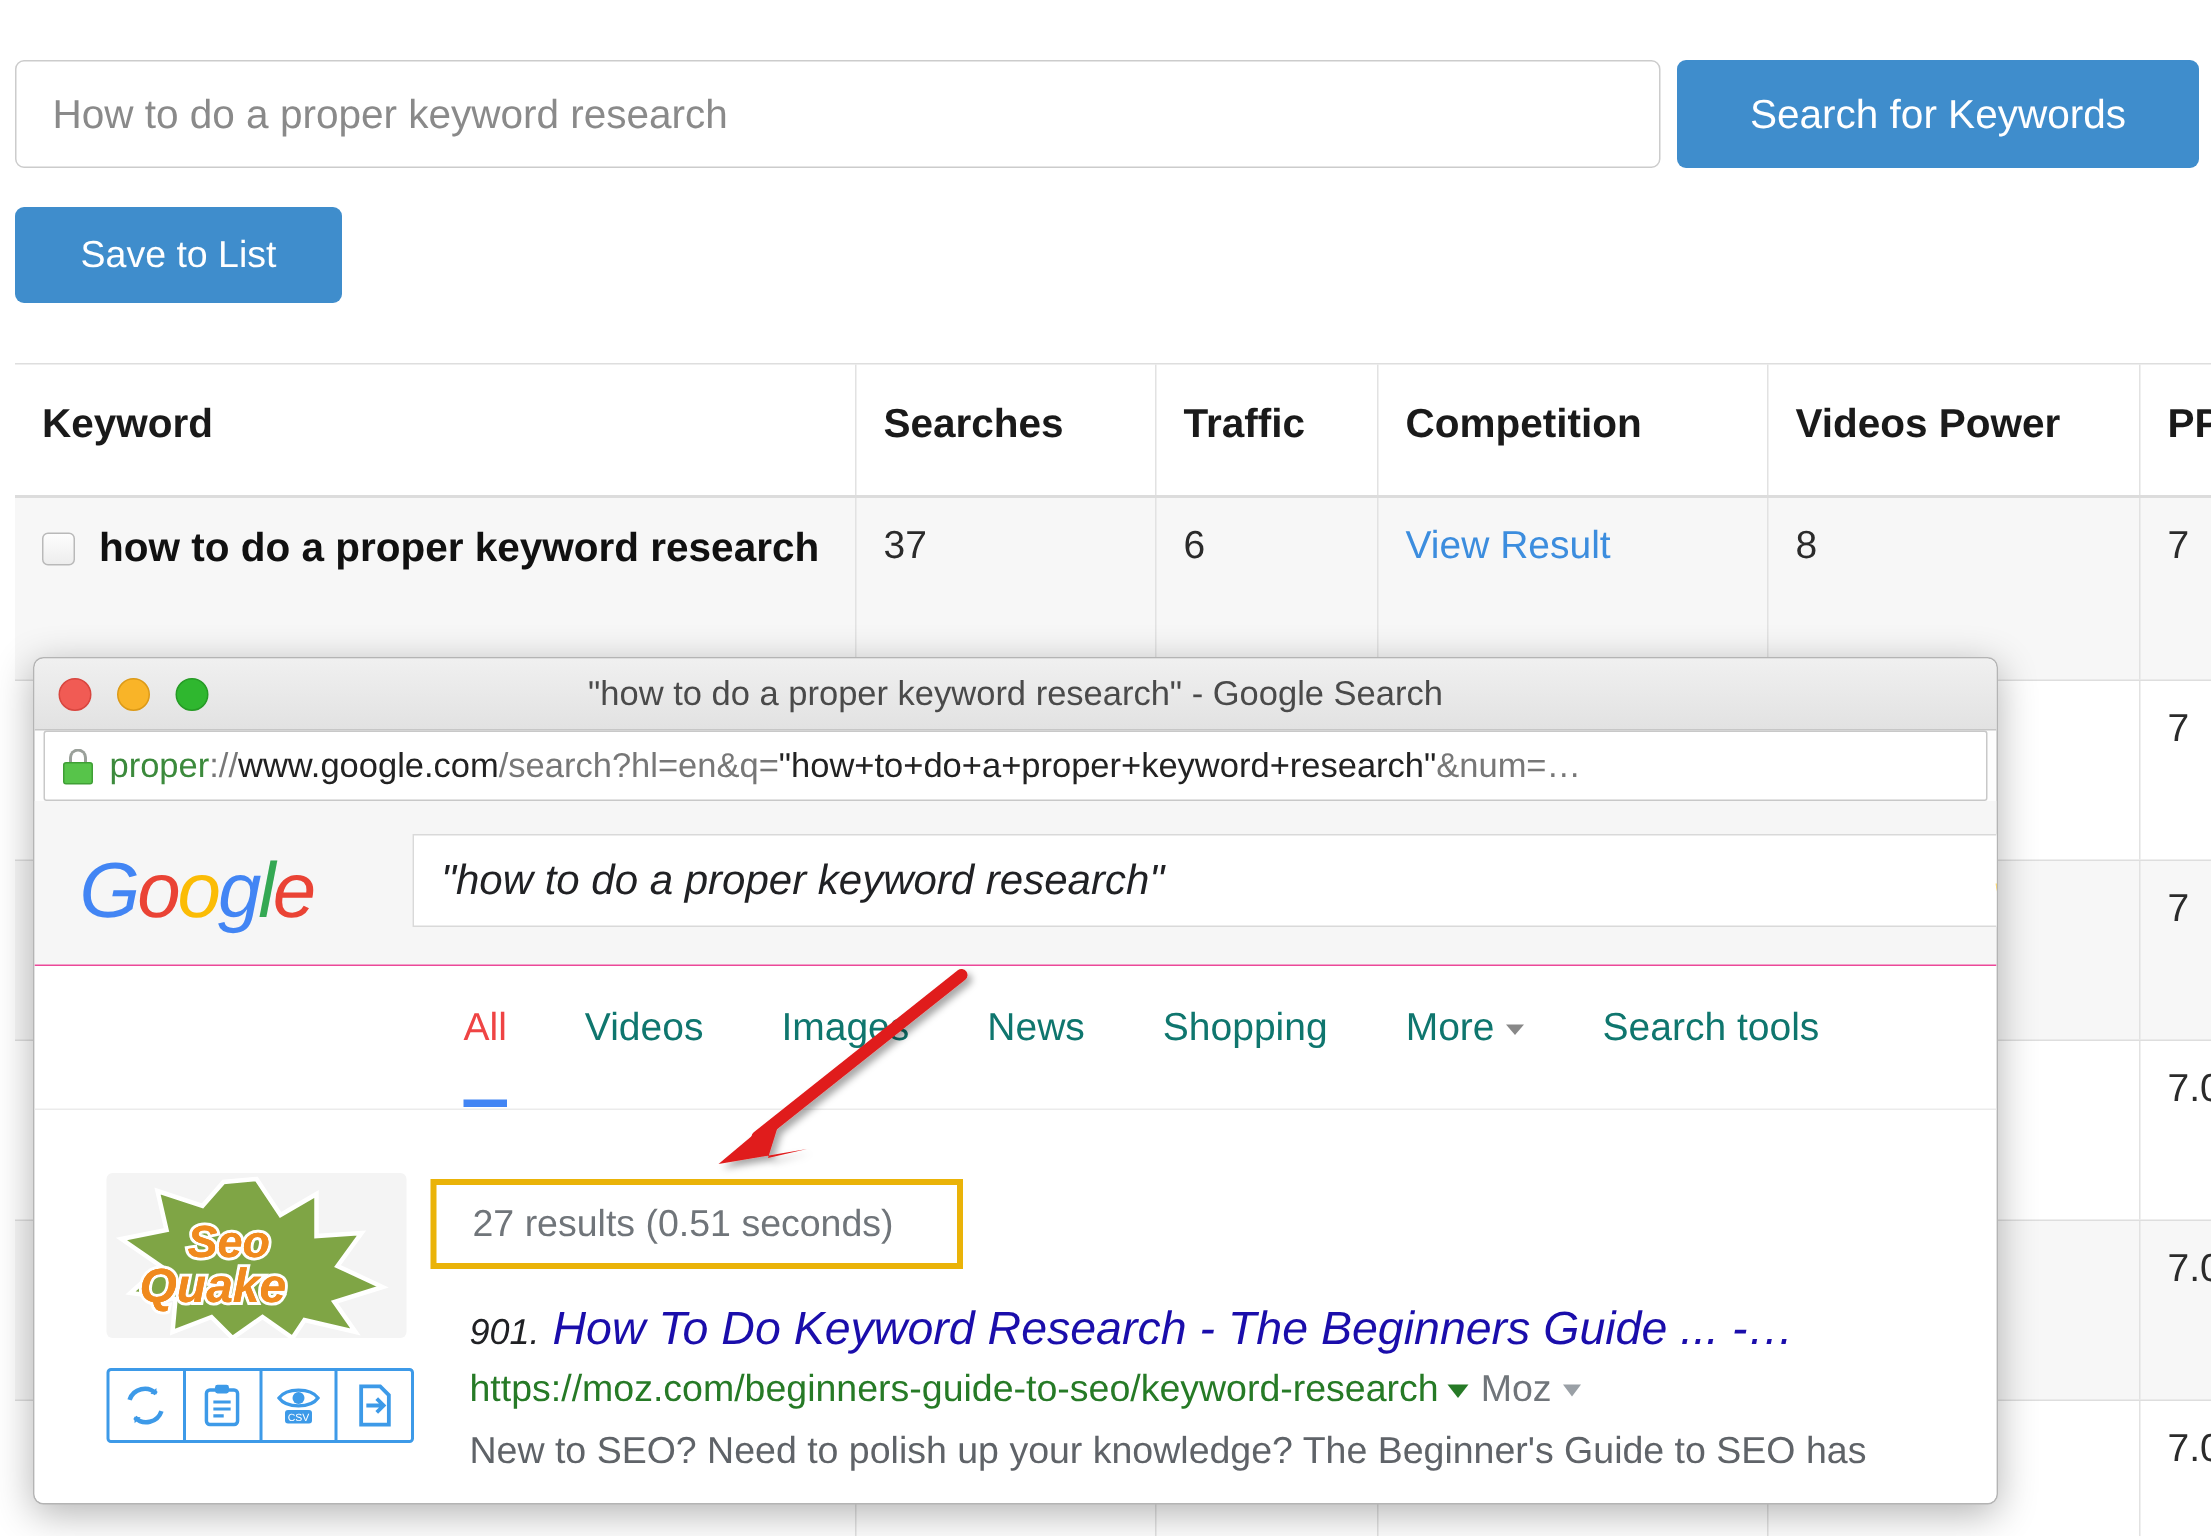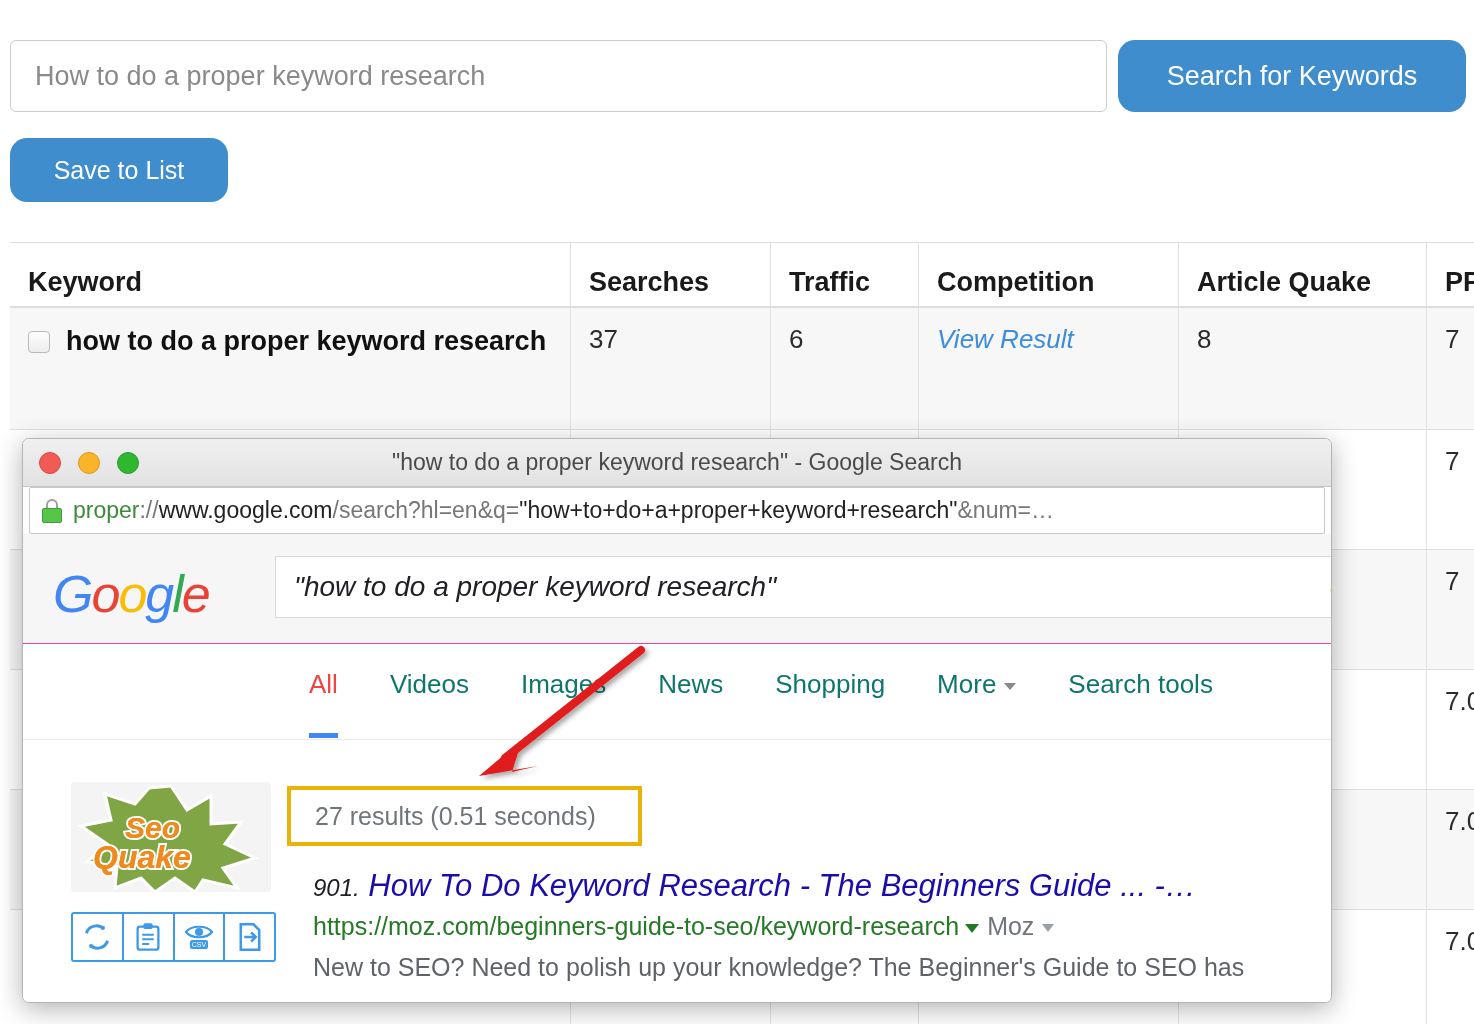--- a/index.html
+++ b/index.html
@@ -14,21 +14,21 @@
 
   
   .topbar { position:absolute; left:0; top:0; width:1474px; height:232px; }
   .kw-input {
     position:absolute; left:10px; top:40px; width:1097px; height:72px;
     border:1px solid #ccc; border-radius:6px; background:#fff;
     font-family:"Liberation Sans", sans-serif; font-size:27px; color:#8a8a8a;
     padding:0 24px; outline:none;
   }
   .btn-blue {
-    position:absolute; background:#3f8dcc; color:#fff; border:none; border-radius:17px;
+    position:absolute; background:#3f8dcc; color:#fff; border:none; border-radius:6px;
     font-family:"Liberation Sans", sans-serif; font-size:27px; cursor:pointer;
     display:flex; align-items:center; justify-content:center;
   }
   #search-btn { left:1118px; top:40px; width:348px; height:72px; }
   #save-btn   { left:10px;  top:138px; width:218px; height:64px; font-size:25px; }
 
   
   .table { position:absolute; left:10px; top:242px; width:1624px; }
   .trow { display:flex; width:1624px; border-bottom:1px solid #dedede; }
   .thead { border-top:1px solid #dedede; border-bottom:2px solid #dcdcdc; background:#fff; }
@@ -38,29 +38,29 @@
     border-left:1px solid #e2e2e2; display:block;
   }
   .cell:first-child { border-left:none; }
   .c-keyword { width:560px; }
   .c-searches{ width:200px; }
   .c-traffic { width:148px; }
   .c-comp    { width:260px; }
   .c-power   { width:248px; }
   .c-ppc     { width:208px; }
   .trow.alt { background:#f7f7f7; }
-  .thead .cell { padding-top:24px; padding-bottom:8px; }
+  .thead .cell { padding-top:24px; padding-bottom:32px; }
   .kwcell { display:flex; align-items:flex-start; gap:16px; }
   .kwcell .kwtext { font-weight:bold; font-size:27px; line-height:1.28; color:#111; }
   .cb {
     width:22px; height:22px; margin-top:7px; flex:0 0 22px;
     border:1px solid #b9b9b9; border-radius:4px;
     background:linear-gradient(#fdfdfd,#ededed);
   }
-  .link { color:#3c8dde;font-style:italic; }
+  .link { color:#3c8dde; }
   .row-h1 { height:122px; }
   .row-h2 { height:120px; }
   .row-h3 { height:122px; }
 
   
   #browser {
     position:absolute; left:22px; top:438px; width:1310px; height:565px;
     background:#fdfdfd; border:1px solid #b4b4b4; border-radius:7px;
     box-shadow:0 6px 26px rgba(0,0,0,.30);
     overflow:hidden;
@@ -162,21 +162,21 @@
     <button class="btn-blue" id="search-btn">Search for Keywords</button>
     <button class="btn-blue" id="save-btn">Save to List</button>
   </div>
 
   <div class="table">
     <div class="trow thead">
       <div class="cell c-keyword">Keyword</div>
       <div class="cell c-searches">Searches</div>
       <div class="cell c-traffic">Traffic</div>
       <div class="cell c-comp">Competition</div>
-      <div class="cell c-power">Article Quake</div>
+      <div class="cell c-power">Videos Power</div>
       <div class="cell c-ppc">PPC</div>
     </div>
 
     <div class="trow alt row-h1">
       <div class="cell c-keyword kwcell">
         <div class="cb"></div>
         <div class="kwtext">how to do a proper keyword research</div>
       </div>
       <div class="cell c-searches">37</div>
       <div class="cell c-traffic">6</div>

